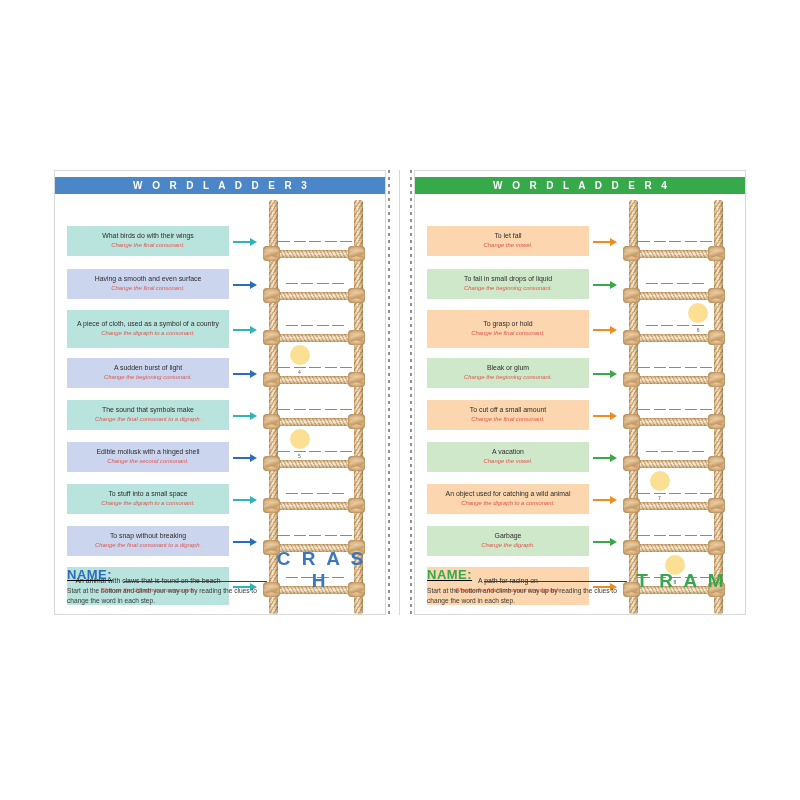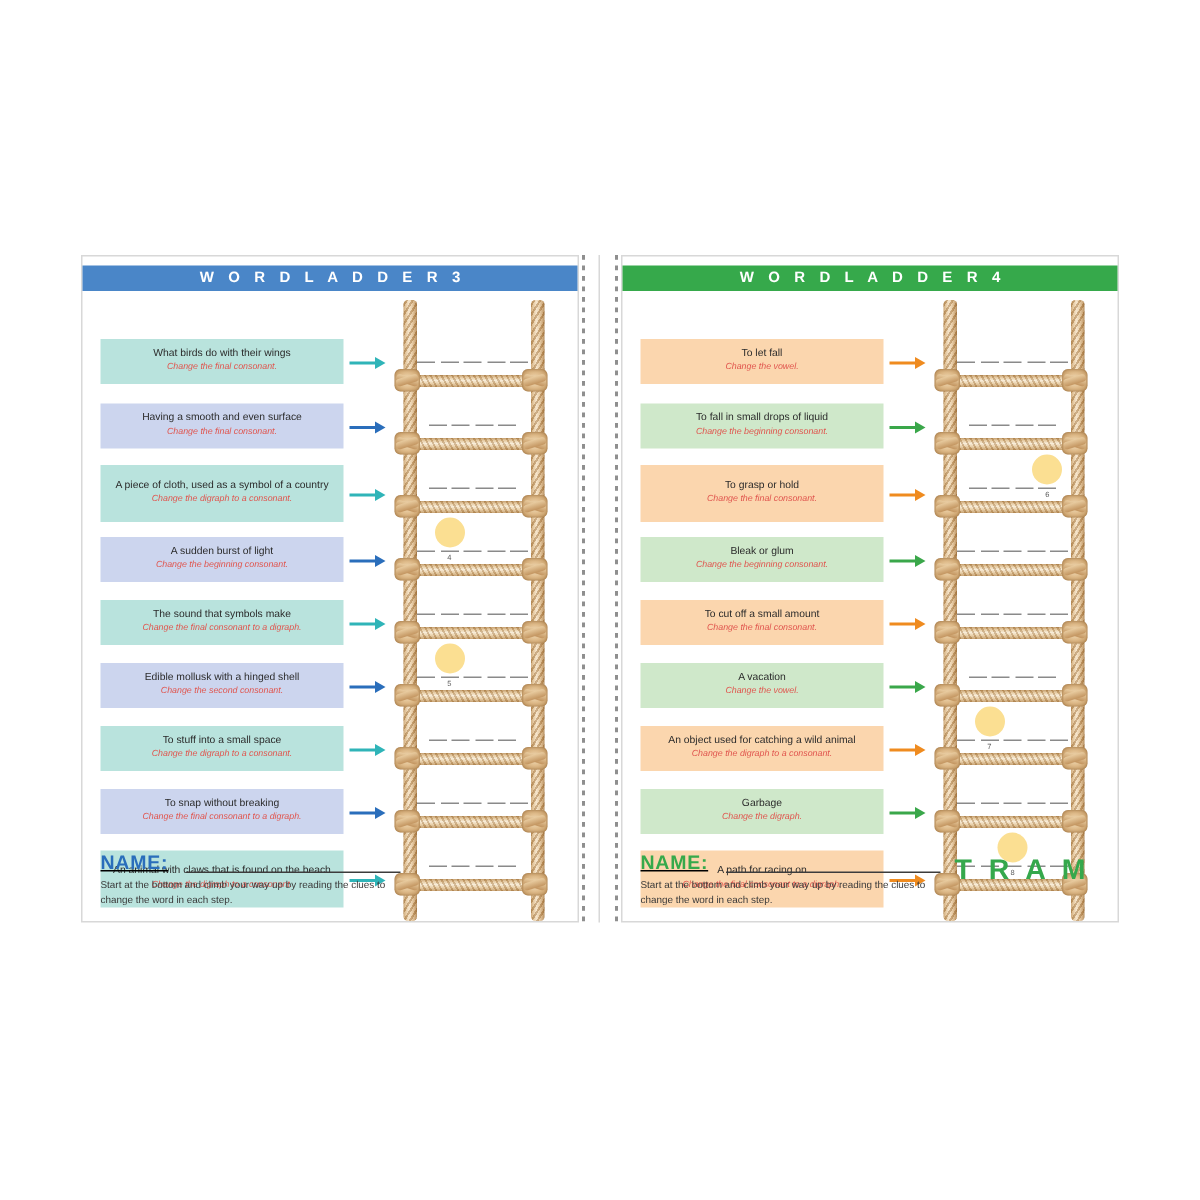--- a/index.html
+++ b/index.html
@@ -413,20 +413,21 @@
               <div class="blanks" style="top: 383px;">
                 <span class="blank"></span>
                 <span class="blank"></span>
                 <span class="blank"></span>
                 <span class="blank"></span>
               </div>
               <div class="rung" style="top: 392px;"></div>
               <div class="knot" style="top: 388px; left: 14px;"></div>
               <div class="knot" style="top: 388px; left: 99px;"></div>
             </div>
+          <div class="answer-word blue">C R A S H</div>
         </div>
       </div>
       <div class="footer">
         <div class="name-row">
           <span class="name-label blue">NAME:</span>
           <span class="name-line"></span>
         </div>
         <div class="instr">Start at the bottom and climb your way up by reading the clues to change the word in each step.</div>
       </div>
     </div>

